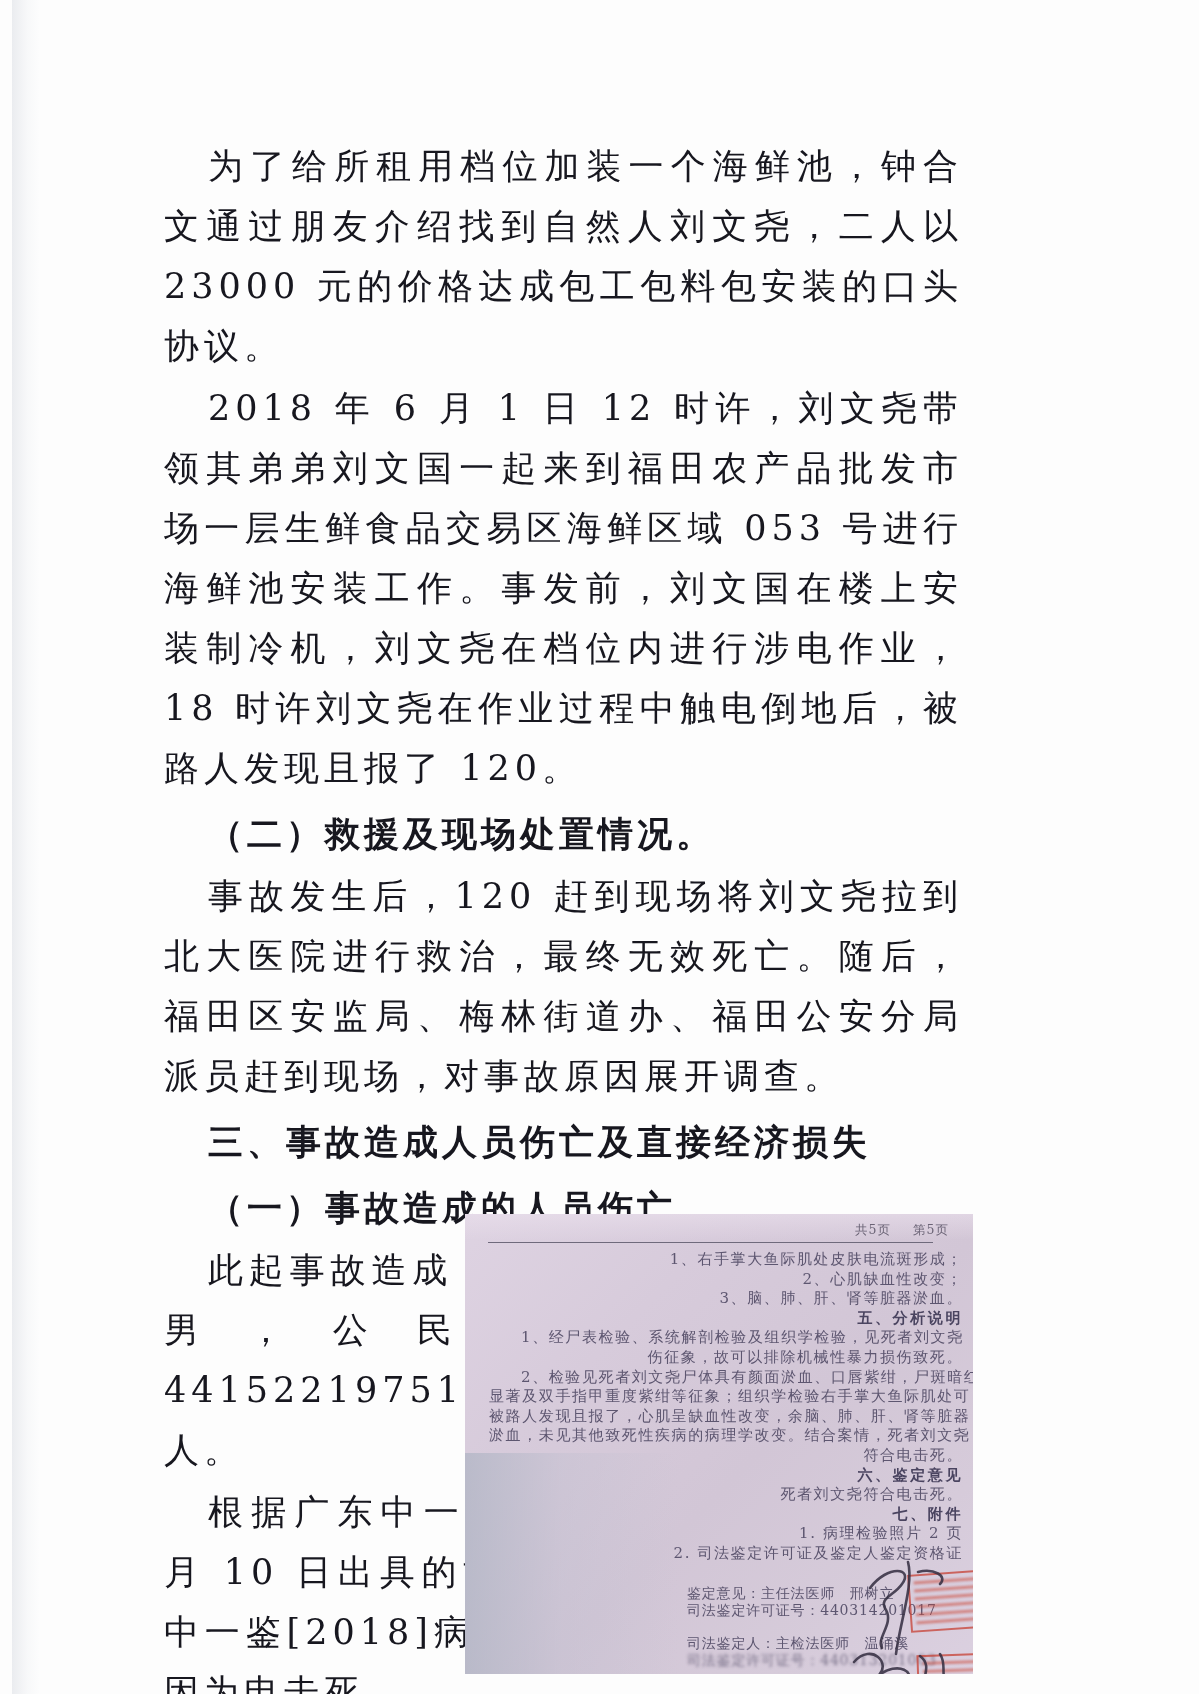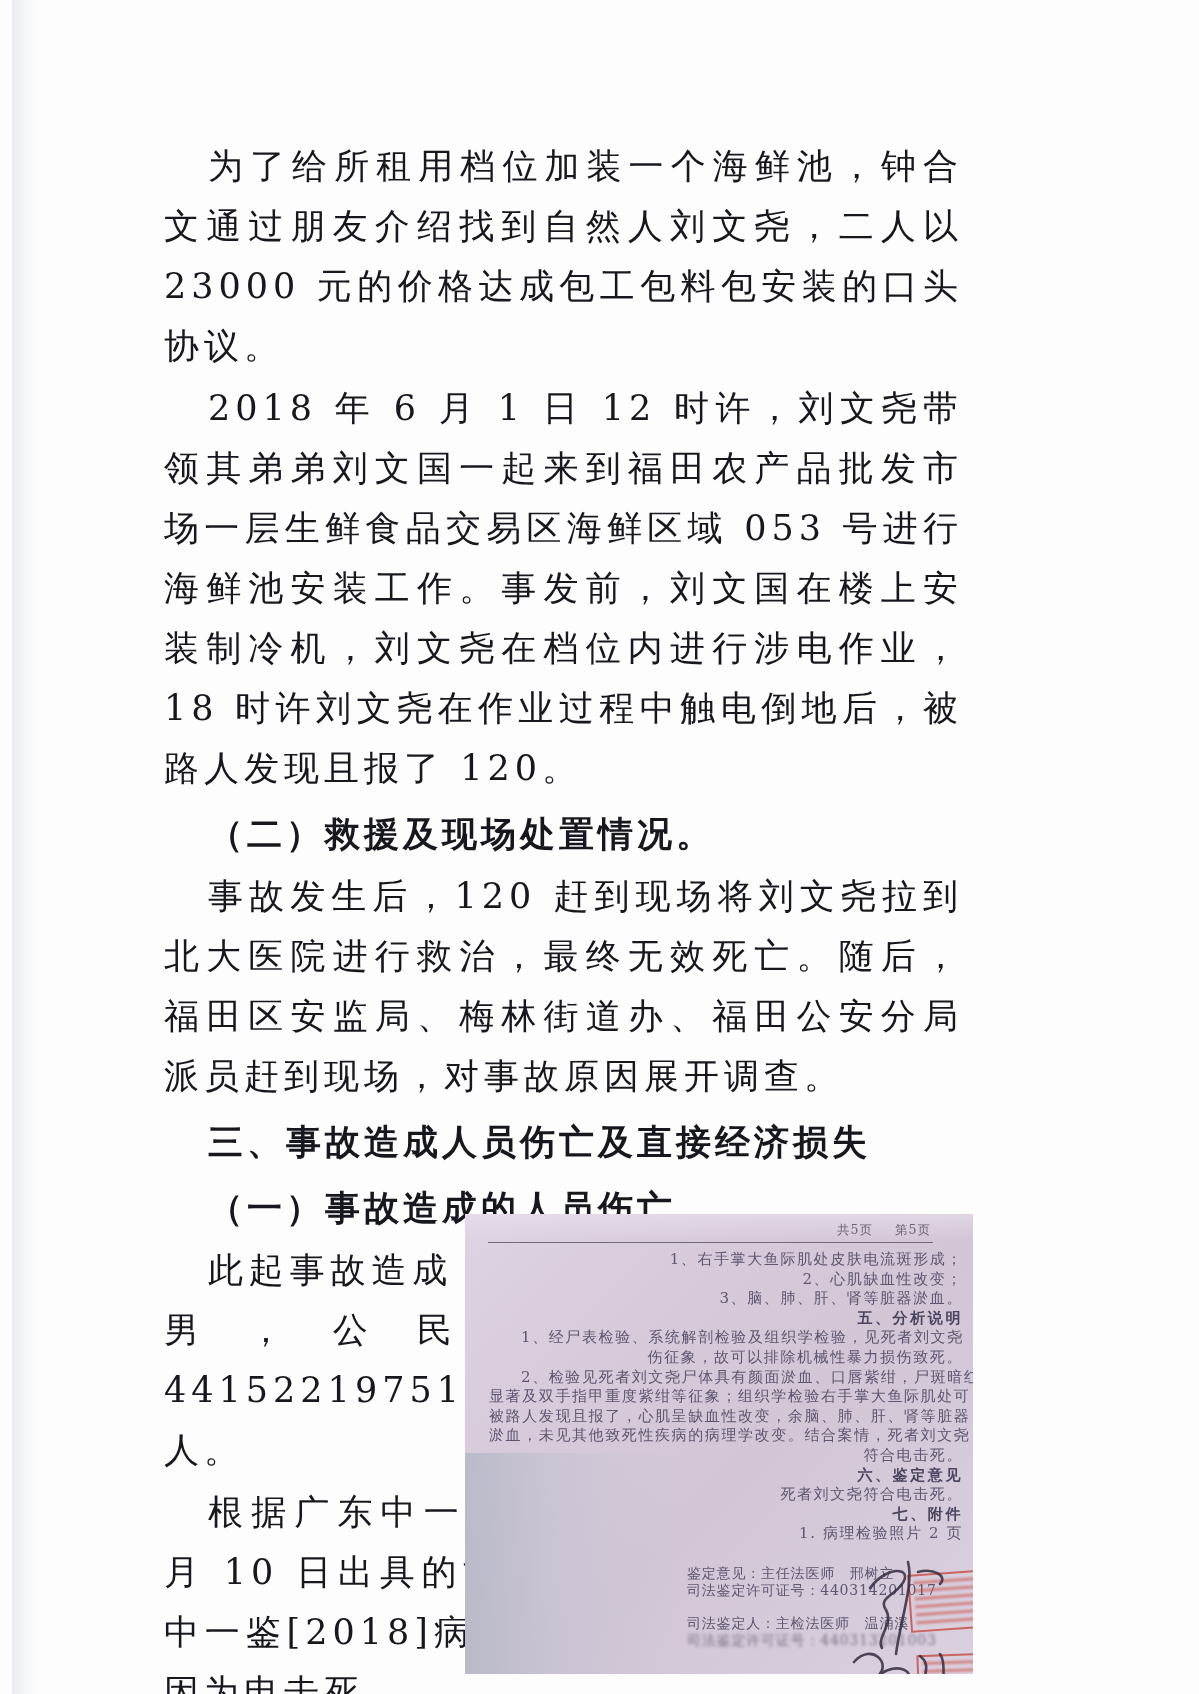--- a/index.html
+++ b/index.html
@@ -33,21 +33,21 @@
   .attachment::before{ 
     content:"";position:absolute;left:0;top:52%;width:42%;height:48%;
     background:linear-gradient(to right,rgba(176,181,196,.75),rgba(194,192,208,.45) 45%,rgba(194,192,208,0));
   }
   .attachment::after{ 
     content:"";position:absolute;left:0;top:0;width:100%;height:26px;
     background:linear-gradient(to bottom,rgba(236,226,238,.55),rgba(236,226,238,0));
   }
   .att-header{
     position:relative;display:flex;justify-content:flex-end;gap:22px;
-    padding:8px 42px 0 0;font-size:12.5px;color:#6a6375;letter-spacing:1px;
+    padding:8px 24px 0 0;font-size:12.5px;color:#6a6375;letter-spacing:1px;
     filter:blur(.3px);z-index:2;
   }
   .att-rule{position:relative;margin:3px 40px 6px 23px;border-top:1.3px solid #6f6a7c;z-index:2;}
   .att-body{
     position:relative;padding:1px 10px 0 24px;font-size:15px;line-height:19.6px;
     letter-spacing:1.6px;filter:blur(.3px);z-index:2;white-space:nowrap;text-align:right;
   }
   .att-line.ind{padding-left:32px;}
   .att-line.b{
     font-weight:bold;color:#4a4460;letter-spacing:2.6px;
@@ -103,20 +103,21 @@
         <div class="att-line">伤征象，故可以排除机械性暴力损伤致死。</div>
         <div class="att-line ind">2、检验见死者刘文尧尸体具有颜面淤血、口唇紫绀，尸斑暗红</div>
         <div class="att-line">显著及双手指甲重度紫绀等征象；组织学检验右手掌大鱼际肌处可</div>
         <div class="att-line">被路人发现且报了，心肌呈缺血性改变，余脑、肺、肝、肾等脏器</div>
         <div class="att-line">淤血，未见其他致死性疾病的病理学改变。结合案情，死者刘文尧</div>
         <div class="att-line">符合电击死。</div>
         <div class="att-line ind b">六、鉴定意见</div>
         <div class="att-line">死者刘文尧符合电击死。</div>
         <div class="att-line ind b">七、附件</div>
         <div class="att-line ind">1. 病理检验照片 2 页</div>
+        <div class="att-line ind">2. 司法鉴定许可证及鉴定人鉴定资格证</div>
       </div>
     <div class="sig-block" id="sig-block">
         <div class="sig-line">鉴定意见：主任法医师　邢树立</div>
         <div class="sig-line">司法鉴定许可证号：440314201017</div>
         <div class="sig-line gap">司法鉴定人：主检法医师　温涌溪</div>
         <div class="sig-line blur">司法鉴定许可证号：440313201003</div>
       </div>
 
     <div class="stamp stamp1">
         <div class="fill"></div>

